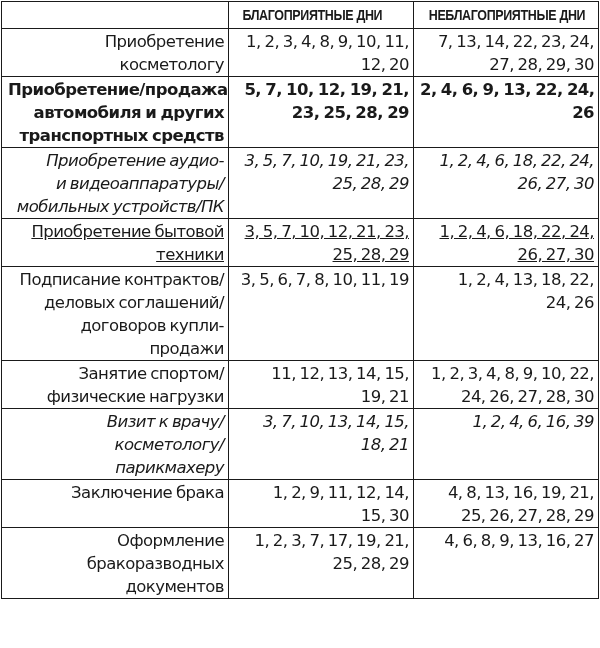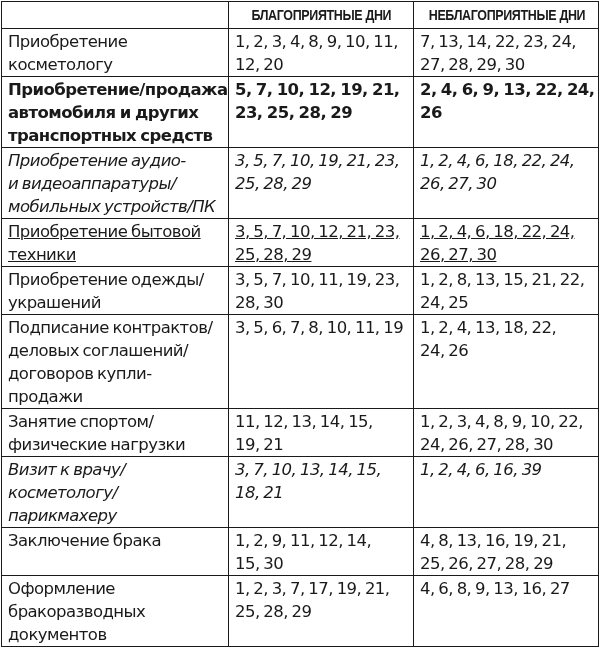--- a/index.html
+++ b/index.html
@@ -22,31 +22,31 @@
     table-layout: fixed;
     font-family: "DejaVu Sans", sans-serif;
     color: #1a1a1a;
   }
   table.days col.c1 { width: 227px; }
   table.days col.c2 { width: 185px; }
   table.days col.c3 { width: 185px; }
   table.days th, table.days td {
     border: 1.5px solid #1a1a1a;
     vertical-align: top;
-    text-align: left;
+    text-align: right;
     padding: 0 4px 0 6px;
   }
   table.days th {
     height: 26px;
     font-family: "Liberation Sans", sans-serif;
     font-weight: bold;
     font-size: 14.5px;
     letter-spacing: -0.4px;
     vertical-align: middle;
-    text-align: center;
+    text-align: left;
     padding: 0 2px;
     transform-origin: center;
   }
   table.days th span {
     display: inline-block;
     transform: scaleX(0.86);
     white-space: nowrap;
   }
   table.days td {
     font-size: 16.5px;
@@ -136,34 +136,20 @@
         </td>
         <td>
           <span class="line">3, 5, 7, 10, 12, 21, 23,</span>
           <span class="line">25, 28, 29</span>
         </td>
         <td>
           <span class="line">1, 2, 4, 6, 18, 22, 24,</span>
           <span class="line">26, 27, 30</span>
         </td>
       </tr>
-      <tr class="r5">
-        <td>
-          <span class="line">Приобретение одежды/</span>
-          <span class="line">украшений</span>
-        </td>
-        <td>
-          <span class="line">3, 5, 7, 10, 11, 19, 23,</span>
-          <span class="line">28, 30</span>
-        </td>
-        <td>
-          <span class="line">1, 2, 8, 13, 15, 21, 22,</span>
-          <span class="line">24, 25</span>
-        </td>
-      </tr>
       <tr class="r6">
         <td>
           <span class="line">Подписание контрактов/</span>
           <span class="line">деловых соглашений/</span>
           <span class="line">договоров купли-</span>
           <span class="line">продажи</span>
         </td>
         <td>
           <span class="line">3, 5, 6, 7, 8, 10, 11, 19</span>
         </td>

